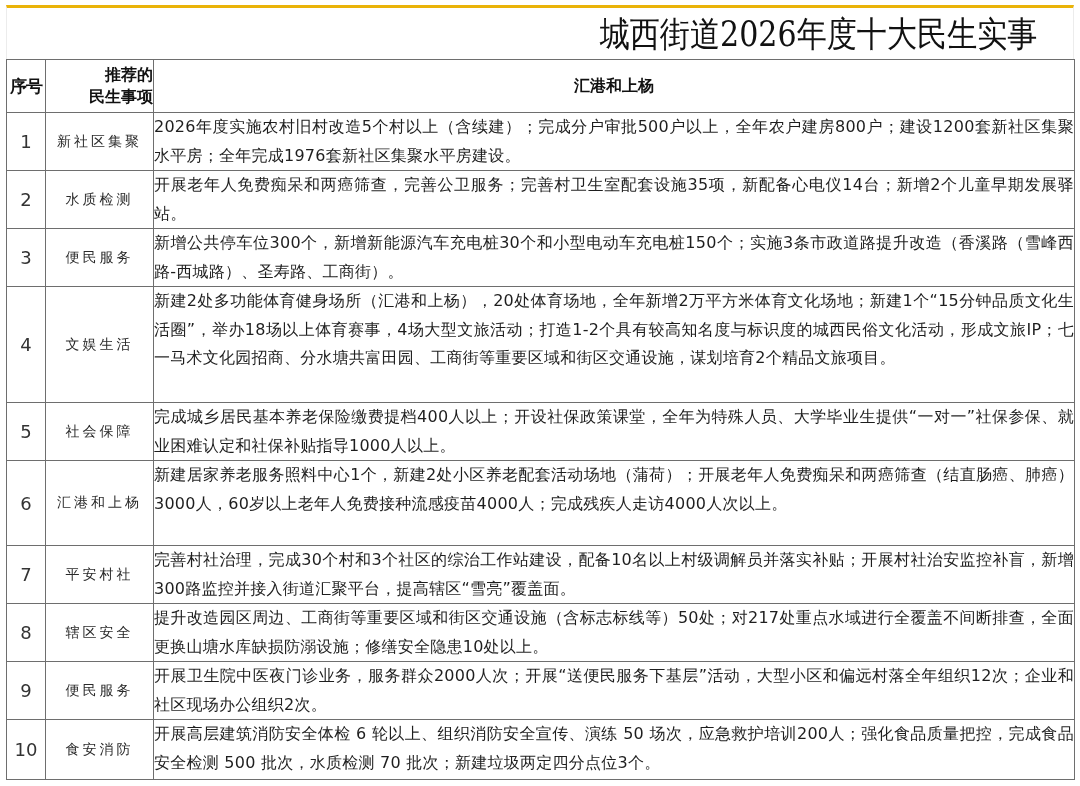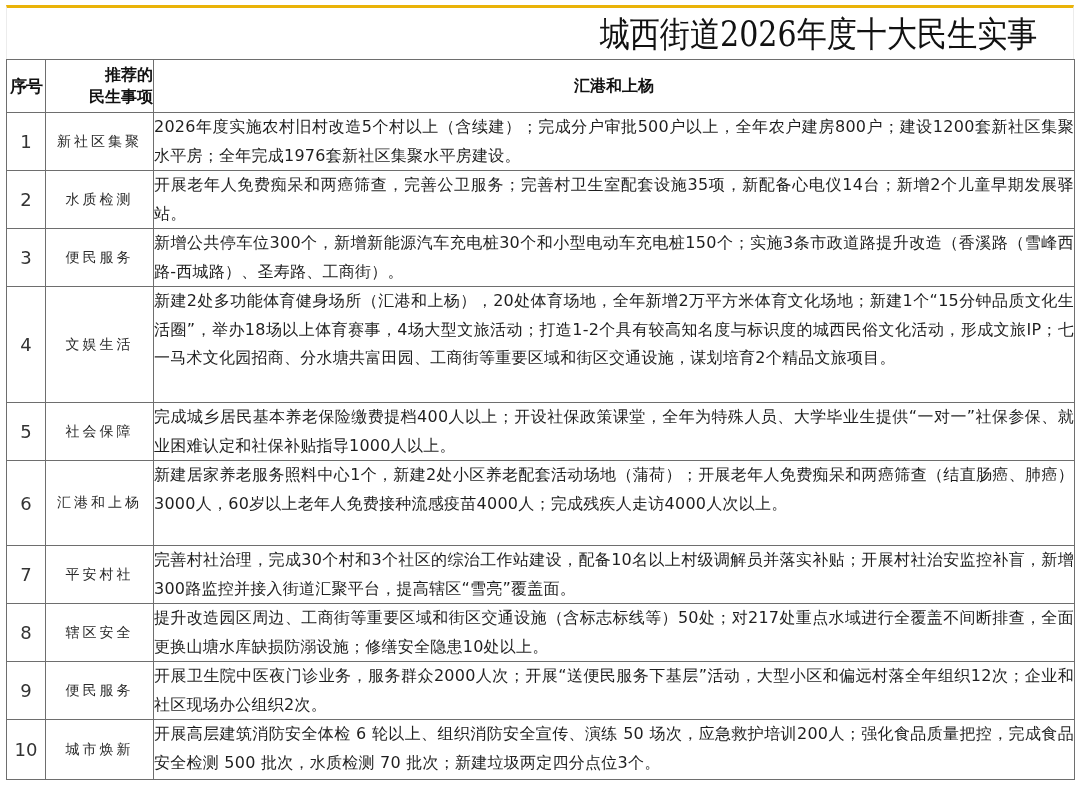--- a/index.html
+++ b/index.html
@@ -195,20 +195,20 @@
   <tr style="height: 58px;">
     <td class="no">9</td>
     <td class="item">便民服务</td>
     <td class="goal">
             <span class="goal-text">开展卫生院中医夜门诊业务，服务群众2000人次；开展“送便民服务下基层”活动，大型小区和偏远村落全年组织12次；企业和社区现场办公组织2次。</span>
           </td>
   </tr>
 
   <tr style="height: 60px; margin-left: 28px;">
     <td class="no">10</td>
-    <td class="item">城市焕新</td>
+    <td class="item">食安消防</td>
     <td class="goal">
             <span class="goal-text">开展高层建筑消防安全体检 6 轮以上、组织消防安全宣传、演练 50 场次，应急救护培训200人；强化食品质量把控，完成食品安全检测 500 批次，水质检测 70 批次；新建垃圾两定四分点位3个。</span>
           </td>
   </tr>
 </tbody>
   </table>
 </div>
 
 </body></html>

